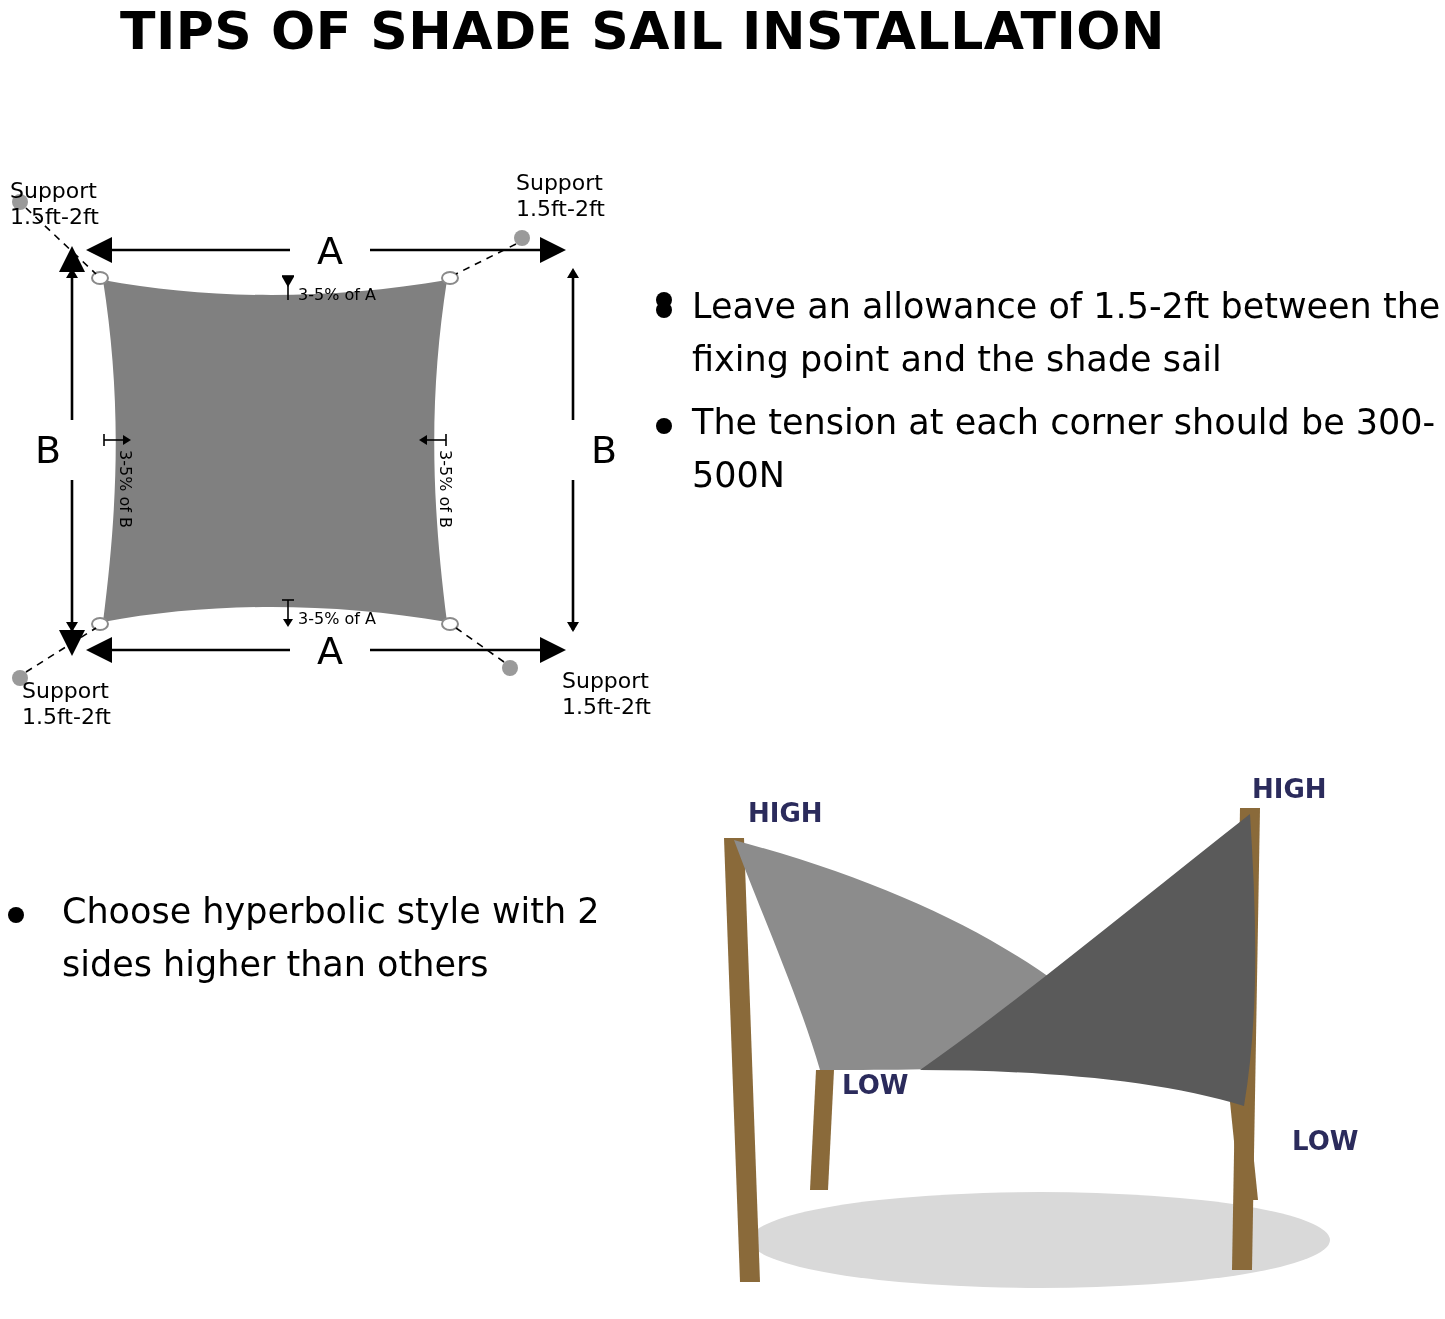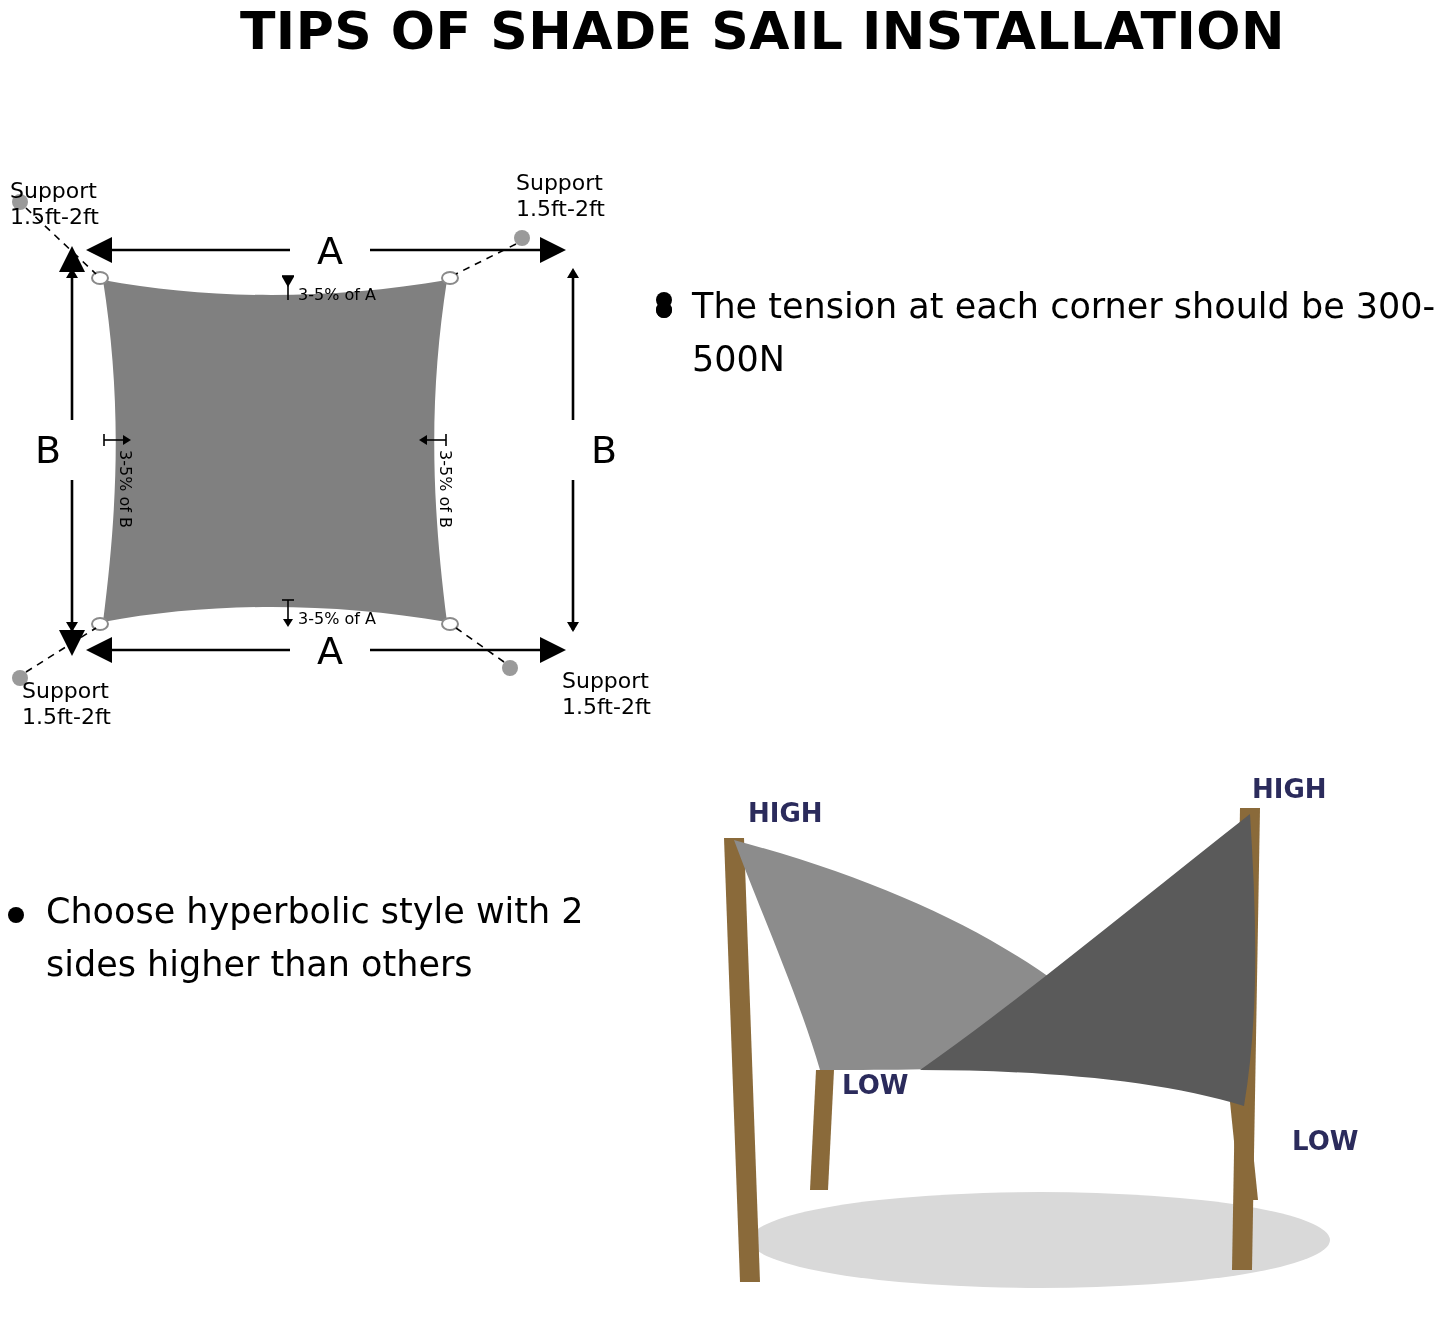--- a/index.html
+++ b/index.html
@@ -13,21 +13,21 @@
     position: relative;
     font-family: "DejaVu Sans", sans-serif;
     color: #000000;
     overflow: hidden;
   }
   .page-title {
     position: absolute;
     top: 0px;
     left: 0;
     width: 1285px;
-    text-align: right;
+    text-align: center;
     font-family: "DejaVu Sans", sans-serif;
     font-weight: bold;
     font-size: 52px;
     letter-spacing: 0.5px;
     line-height: 62px;
     white-space: nowrap;
   }
 
   
   .top-diagram {
@@ -73,21 +73,21 @@
     font-size: 35px;
     line-height: 53px;
   }
   #tips-left {
     left: 0px;
     top: 885px;
     width: 620px;
     font-size: 35px;
     line-height: 53px;
   }
-  #tips-left li { padding-left: 46px; }
+  #tips-left li { padding-left: 62px; }
 
   
   .bottom-diagram {
     position: absolute;
     left: 620px;
     top: 770px;
     width: 825px;
     height: 549px;
     font-weight: bold;
   }
@@ -217,20 +217,21 @@
     <text class="svg-text" x="562" y="564" font-size="22">1.5ft-2ft</text>
   </svg>
 </div>
 
 <ul class="bullet-list" id="tips-right">
   <li>
     <span class="dot"></span>
   </li>
   <li>
     <span class="dot"></span>
+    <span>Leave an allowance of 1.5-2ft between the fixing point and the shade sail</span>
   </li>
   <li>
     <span class="dot"></span>
     <span>The tension at each corner should be 300-500N</span>
   </li>
 </ul>
 
 <ul class="bullet-list" id="tips-left">
   <li>
     <span class="dot"></span>

